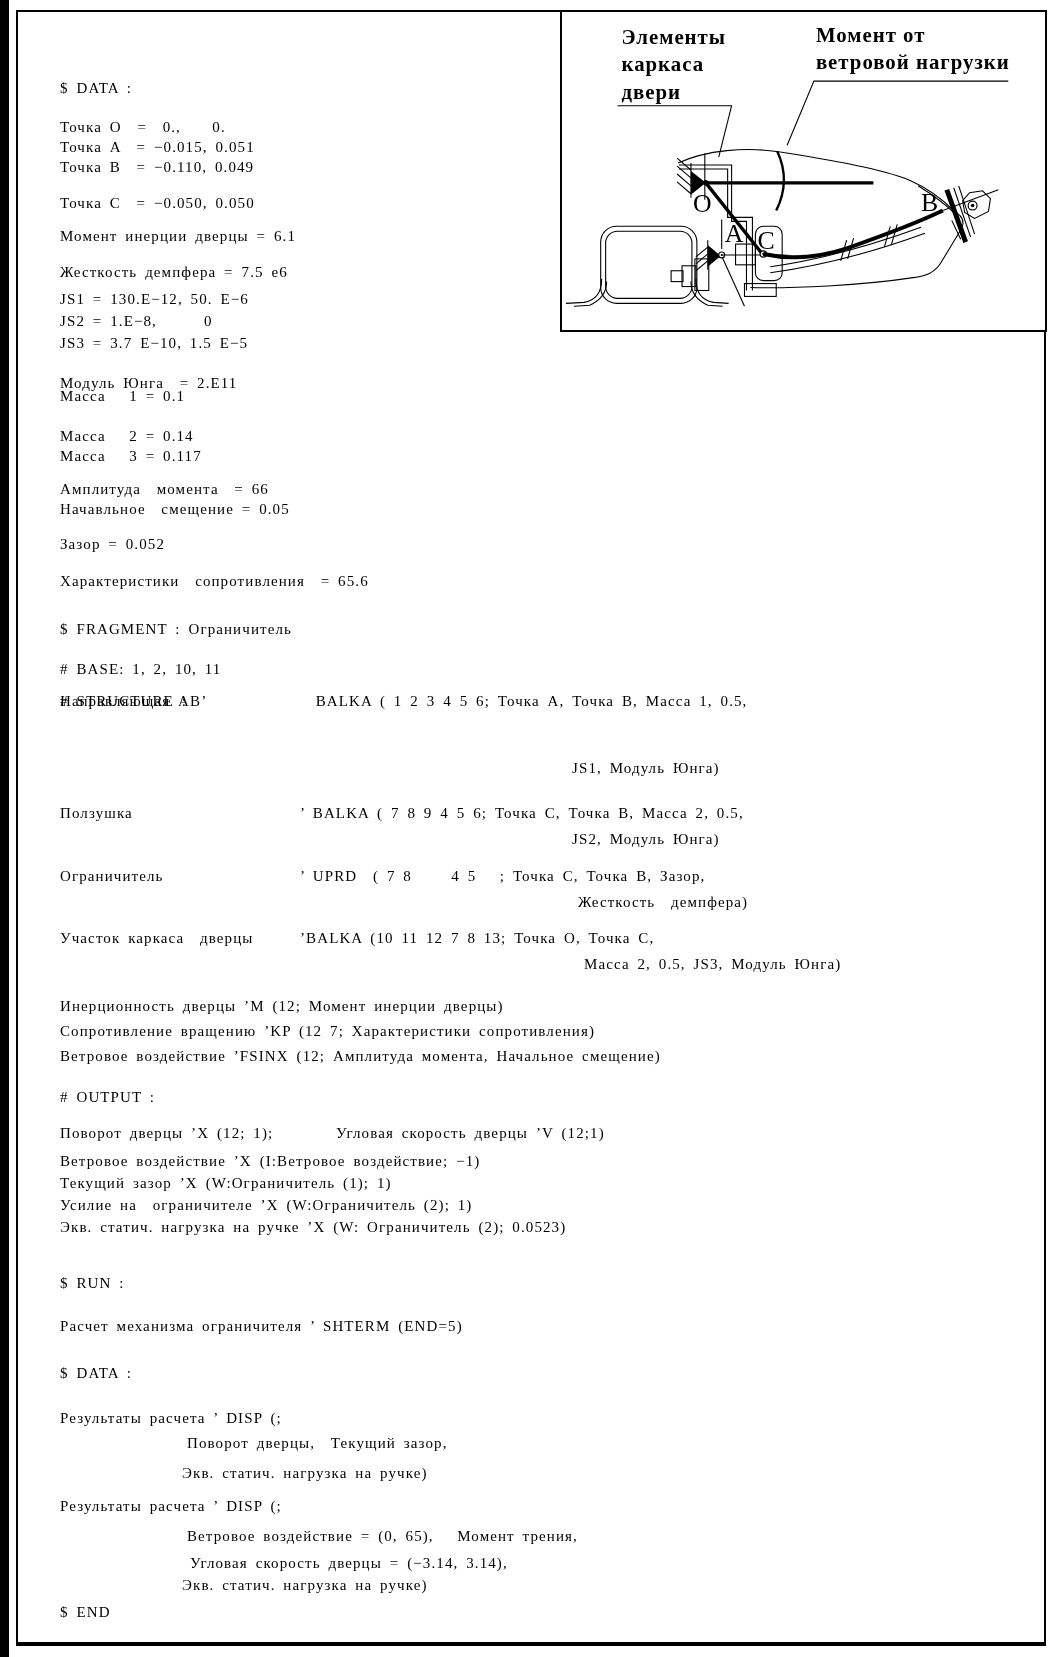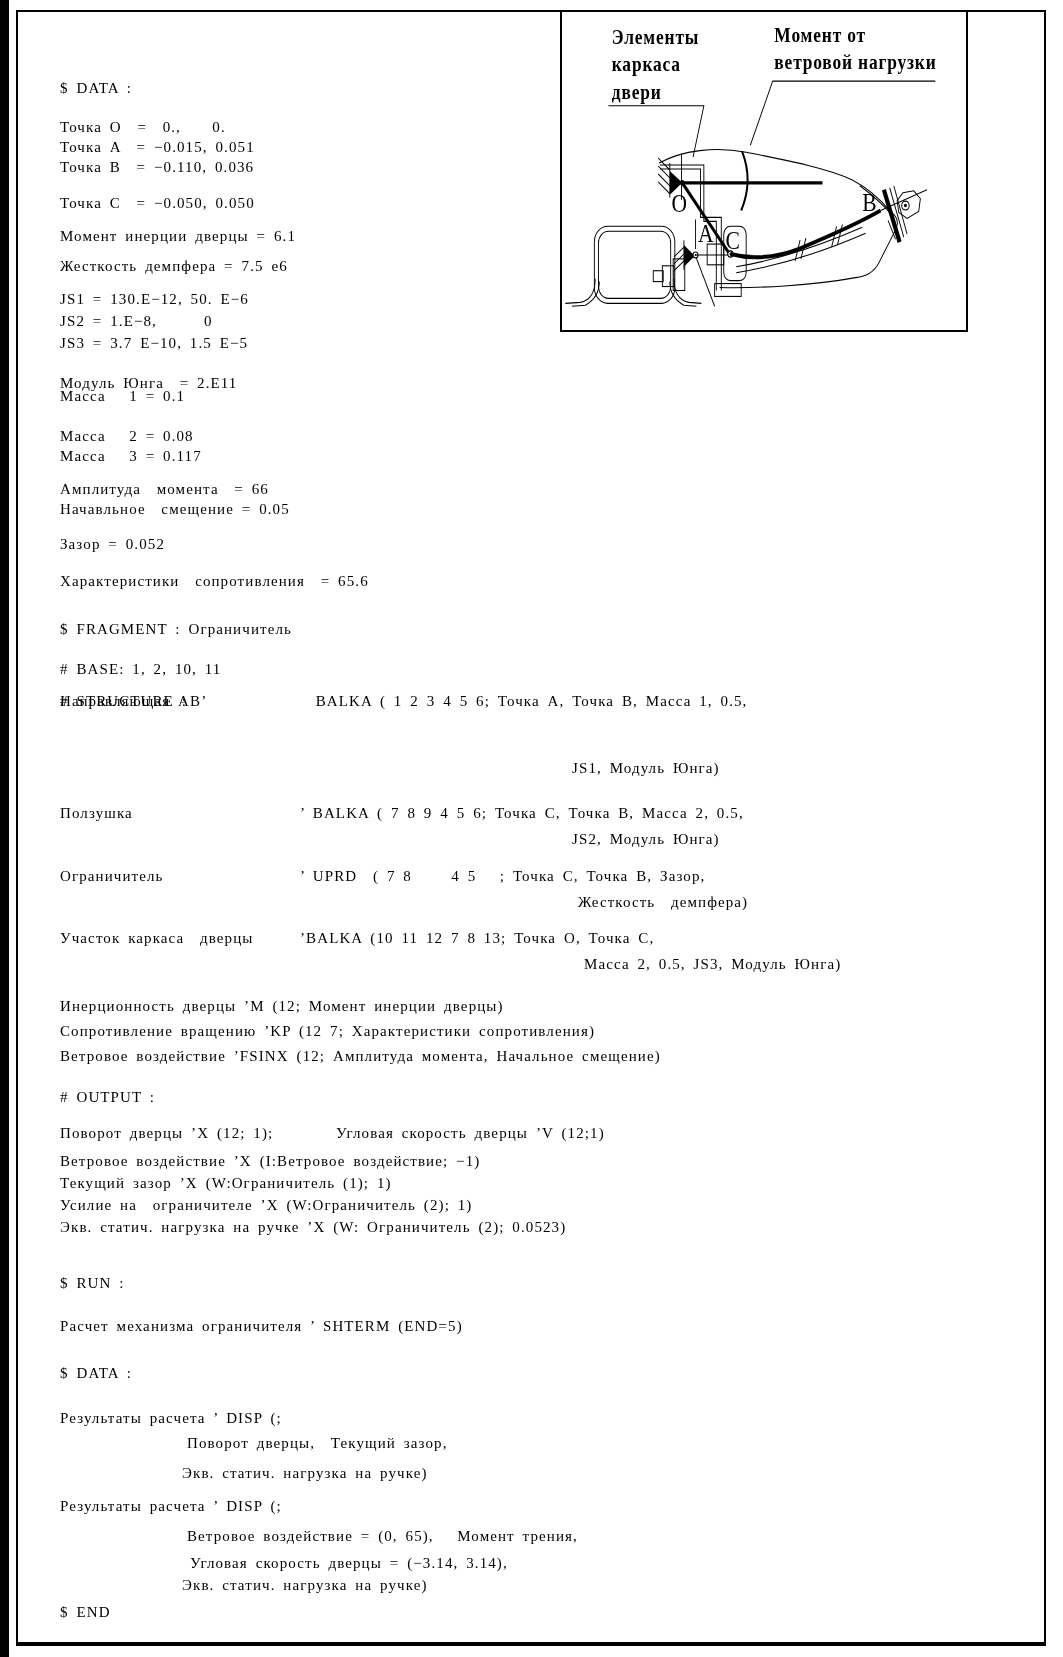--- a/index.html
+++ b/index.html
@@ -12,21 +12,21 @@
   .page-border{
     position:absolute;left:16px;top:10px;width:1030px;height:1636px;
     border:2px solid #000;border-bottom-width:4px;box-sizing:border-box;background:#fff;
   }
   .ln{
     position:absolute;left:60px;white-space:pre;
     font-size:15px;line-height:24px;letter-spacing:1.1px;word-spacing:3px;margin-top:16px;
   }
   .sname{display:inline-block;min-width:240px;}
   .diagram-box{
-    position:absolute;left:560px;top:10px;width:408px;height:322px;
+    position:absolute;left:560px;top:10px;width:487px;height:322px;
     border:2px solid #000;box-sizing:border-box;background:#fff;z-index:5;
   }
   .diagram-box svg{display:block;width:100%;height:100%;}
   .dlabel{
     font-family:"Liberation Serif","DejaVu Serif",serif;font-weight:bold;
     font-size:21px;letter-spacing:1px;
   }
   .dpoint{
     font-family:"Liberation Serif","DejaVu Serif",serif;font-weight:normal;
     font-size:26px;
@@ -37,34 +37,34 @@
 </head>
 <body>
 
 <div class="edge-strip"></div>
 <div class="page-border"></div>
 
 <div class="ln" style="top:60px">$ DATA :</div>
 
 <div class="ln" style="top:99px">Точка O  =  0.,    0.</div>
 <div class="ln" style="top:119px">Точка A  = −0.015, 0.051</div>
-<div class="ln" style="top:139px">Точка B  = −0.110, 0.036</div>
+<div class="ln" style="top:139px">Точка B  = −0.110, 0.049</div>
 <div class="ln" style="top:175px">Точка C  = −0.050, 0.050</div>
 
 <div class="ln" style="top:208px">Момент инерции дверцы = 6.1</div>
-<div class="ln" style="top:238px">Жесткость демпфера = 7.5 e6</div>
+<div class="ln" style="top:244px">Жесткость демпфера = 7.5 e6</div>
 
 <div class="ln" style="top:271px">JS1 = 130.E−12, 50. E−6</div>
 <div class="ln" style="top:293px">JS2 = 1.E−8,      0</div>
 <div class="ln" style="top:315px">JS3 = 3.7 E−10, 1.5 E−5</div>
 
 <div class="ln" style="top:355px">Модуль Юнга  = 2.E11</div>
 
 <div class="ln" style="top:368px">Масса   1 = 0.1</div>
-<div class="ln" style="top:408px">Масса   2 = 0.08</div>
+<div class="ln" style="top:408px">Масса   2 = 0.14</div>
 <div class="ln" style="top:428px">Масса   3 = 0.117</div>
 
 <div class="ln" style="top:461px">Амплитуда  момента  = 66</div>
 <div class="ln" style="top:481px">Начавльное  смещение = 0.05</div>
 
 <div class="ln" style="top:516px">Зазор = 0.052</div>
 <div class="ln" style="top:553px">Характеристики  сопротивления  = 65.6</div>
 
 <div class="ln" style="top:601px">$ FRAGMENT : Ограничитель</div>
 <div class="ln" style="top:641px"># BASE: 1, 2, 10, 11</div>

